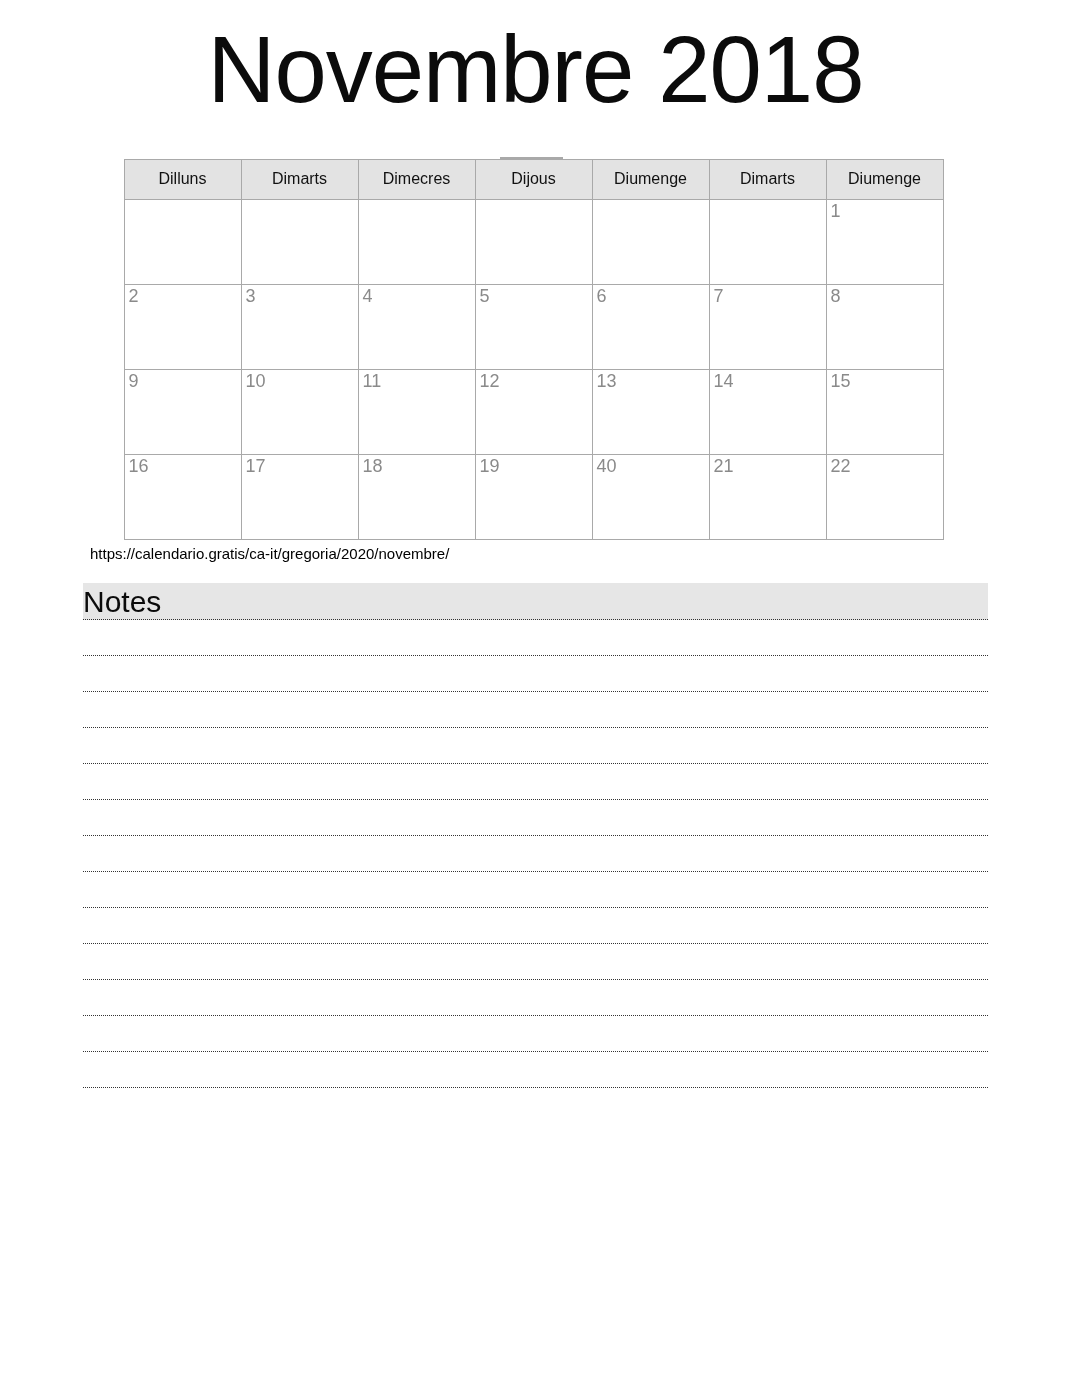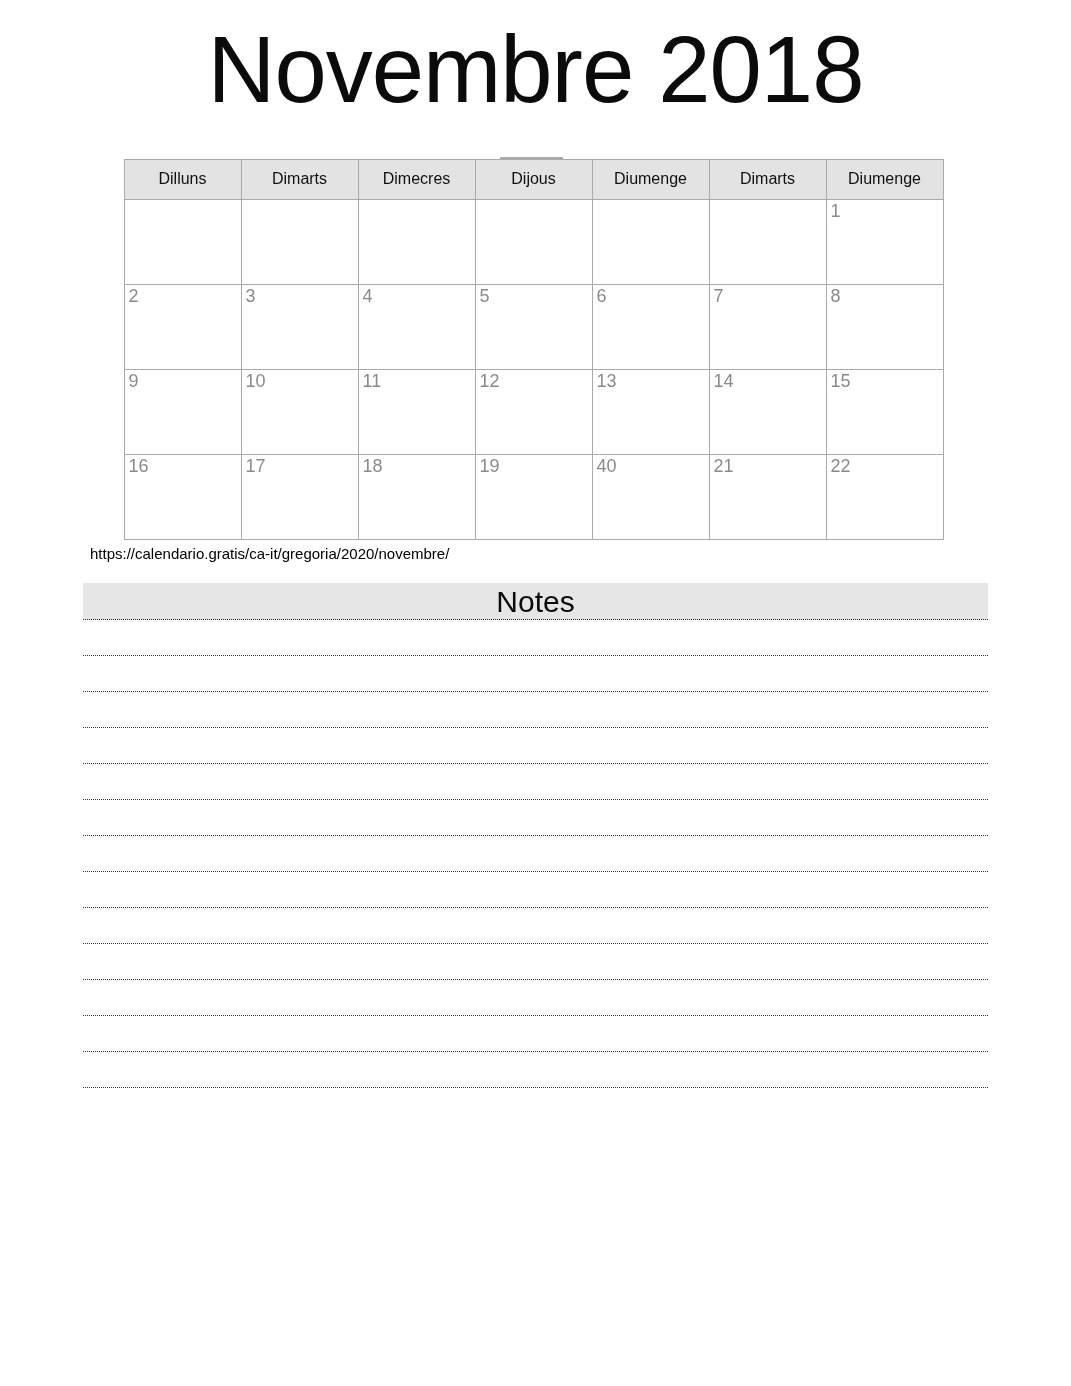--- a/index.html
+++ b/index.html
@@ -70,21 +70,21 @@
     font-size: 15px;
     color: #000000;
   }
   
   .notes-header {
     margin: 21px 12px 0 83px;
     width: 905px;
     height: 36px;
     background: #e6e6e6;
     border-bottom: 1px dotted #333333;
-    text-align: center;
+    text-align: left;
     font-size: 30px;
     line-height: 38px;
     color: #0b0b0b;
   }
   .notes-line {
     margin-left: 83px;
     width: 905px;
     height: 35px;
     border-bottom: 1px dotted #333333;
   }

